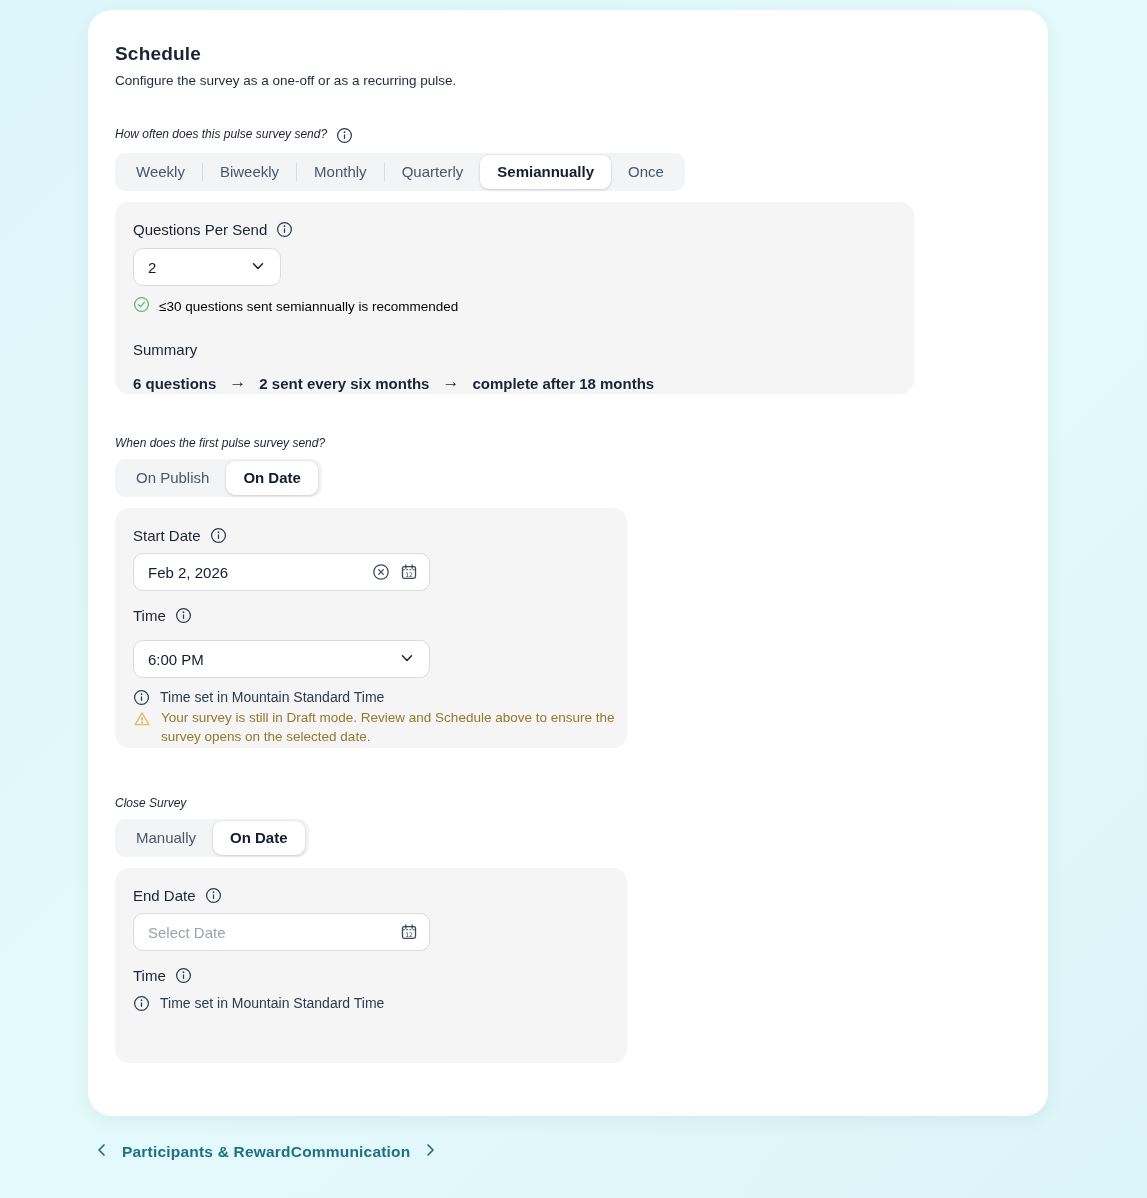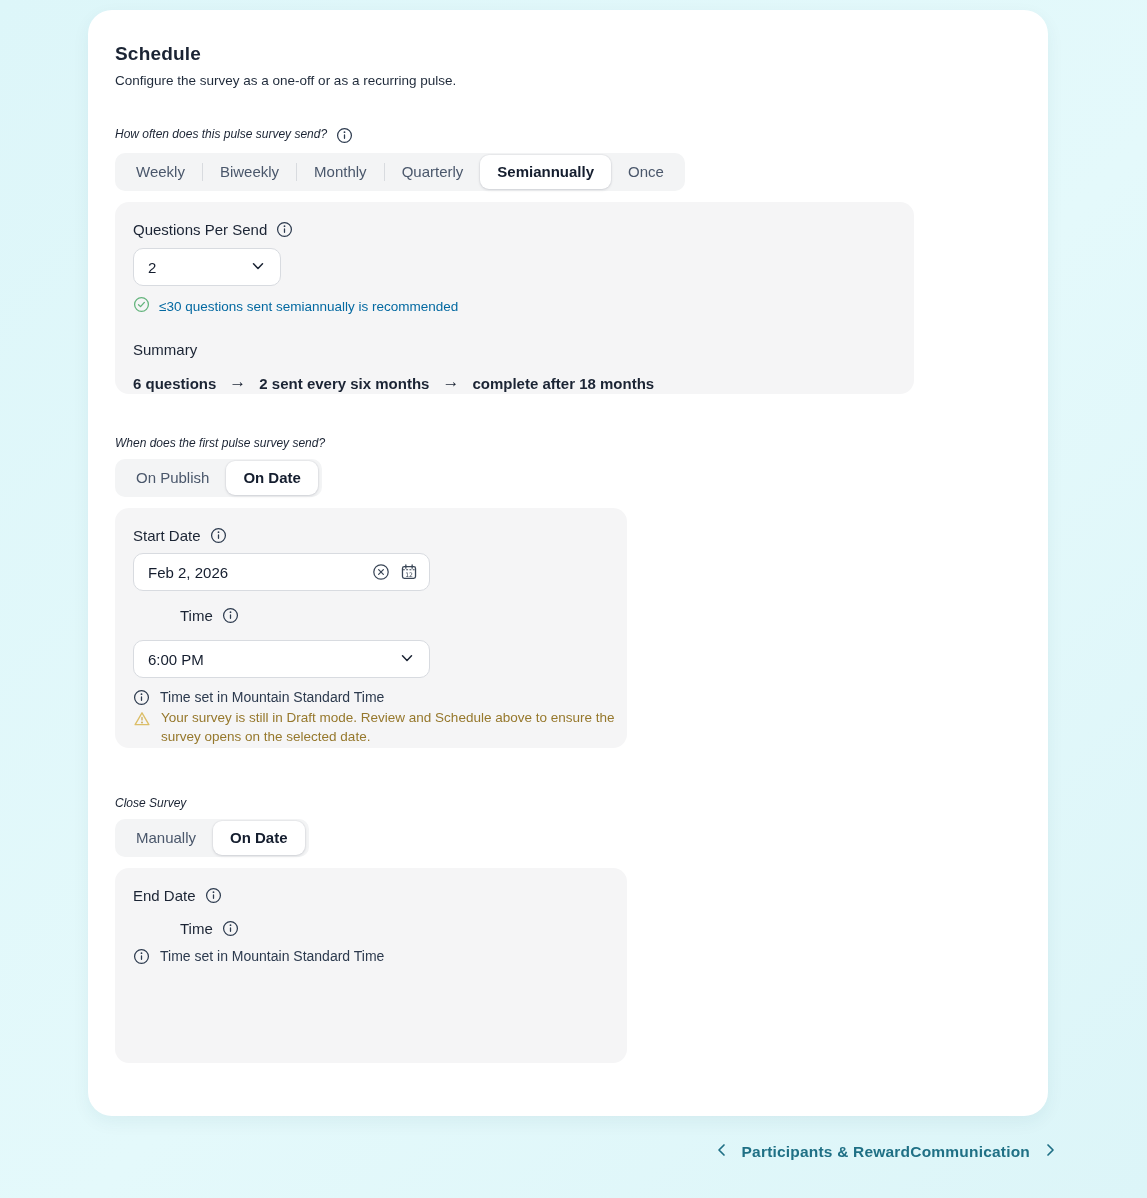--- a/index.html
+++ b/index.html
@@ -61,21 +61,21 @@
     display: flex; align-items: center; justify-content: space-between;
     background: #fff; border: 1px solid #d8dbe0; border-radius: 10px;
     height: 38px; padding: 0 14px; margin-top: 10px; font-size: 15px;
     color: #141d2e; cursor: pointer;
   }
   .select.small { width: 148px; }
   .select.wide { width: 297px; margin-top: 16px; }
 
   .rec-line {
     display: flex; align-items: center; gap: 9px;
-    color: #0369a1; font-size: 13.5px; margin-top: 10px;
+    color: #000000; font-size: 13.5px; margin-top: 10px;
   }
   .summary-label { margin-top: 25px; font-size: 15px; }
   .summary-row {
     margin-top: 15px; font-size: 15px; font-weight: 700;
     display: flex; align-items: center; gap: 13px;
   }
   .summary-arrow { font-weight: 400; font-size: 17px; color: #1b2434; transform: translateY(-1px); }
 
   .date-wrap { position: relative; width: 297px; height: 38px; margin-top: 9px; }
   .date-wrap input {
@@ -84,35 +84,35 @@
     font-family: inherit; font-size: 15px; color: #141d2e;
     padding: 0 66px 0 14px; outline: none; background: #fff;
   }
   .date-wrap input::placeholder { color: #9aa3ae; }
   .date-icons {
     position: absolute; right: 12px; top: 0; height: 100%;
     display: flex; align-items: center; gap: 10px;
   }
   .icon-btn { display: flex; align-items: center; cursor: pointer; }
 
-  .time-label { margin-top: 16px; margin-left: 47px; }
+  .time-label { margin-top: 16px; }
   .note-line {
     display: flex; gap: 10px;
     margin-top: 11px; font-size: 14px; color: #2c3a4e;
   }
   .warn-line {
     display: flex; align-items: flex-start; gap: 10px;
     font-size: 13.5px; color: #96782c;
     line-height: 1.38; width: 482px;
   }
   .warn-line svg { flex: 0 0 auto; margin-top: 1px; }
 
   .footer {
-    position: absolute; left: 104px; top: 1142px; width: 960px;
-    display: flex; justify-content: flex-end; align-items: center;
+    position: absolute; left: 88px; top: 1142px; width: 960px;
+    display: flex; justify-content: flex-start; align-items: center;
     padding: 0 6px;
   }
   .nav-link {
     display: flex; align-items: center; gap: 12px;
     color: #1f7085; font-weight: 600; font-size: 15.5px;
     letter-spacing: .2px; cursor: pointer;
   }
 </style>
 </head>
 <body>
@@ -277,20 +277,33 @@
       <div class="field-label">
         <span>End Date</span>
         <span class="icon-btn">
           <svg width="17" height="17" viewBox="0 0 16 16">
               <circle cx="8" cy="8" r="6.5" fill="none" stroke="#2c3a4e" stroke-width="1.15"></circle>
               <circle cx="8" cy="4.9" r="0.85" fill="#2c3a4e"></circle>
               <rect x="7.4" y="6.9" width="1.2" height="4.4" rx="0.6" fill="#2c3a4e"></rect>
             </svg>
         </span>
       </div>
+      <div class="date-wrap">
+        <input type="text" placeholder="Select Date" style="">
+        <div class="date-icons">
+          <span class="icon-btn">
+            <svg width="18" height="18" viewBox="0 0 16 16">
+                <rect x="2.2" y="3.2" width="11.6" height="10.4" rx="1.6" fill="none" stroke="#3a4657" stroke-width="1.15"></rect>
+                <path d="M5.2 1.7v2.9M10.8 1.7v2.9" stroke="#3a4657" stroke-width="1.15" stroke-linecap="round"></path>
+                <path d="M2.6 6h10.8" stroke="#3a4657" stroke-width="0.9" stroke-dasharray="1.7 1.2"></path>
+                <text x="8" y="12.1" font-size="5.4" text-anchor="middle" fill="#3a4657" font-family="DejaVu Sans, sans-serif">12</text>
+              </svg>
+          </span>
+        </div>
+      </div>
       <div class="field-label time-label">
         <span>Time</span>
         <span class="icon-btn">
           <svg width="17" height="17" viewBox="0 0 16 16">
               <circle cx="8" cy="8" r="6.5" fill="none" stroke="#2c3a4e" stroke-width="1.15"></circle>
               <circle cx="8" cy="4.9" r="0.85" fill="#2c3a4e"></circle>
               <rect x="7.4" y="6.9" width="1.2" height="4.4" rx="0.6" fill="#2c3a4e"></rect>
             </svg>
         </span>
       </div>

